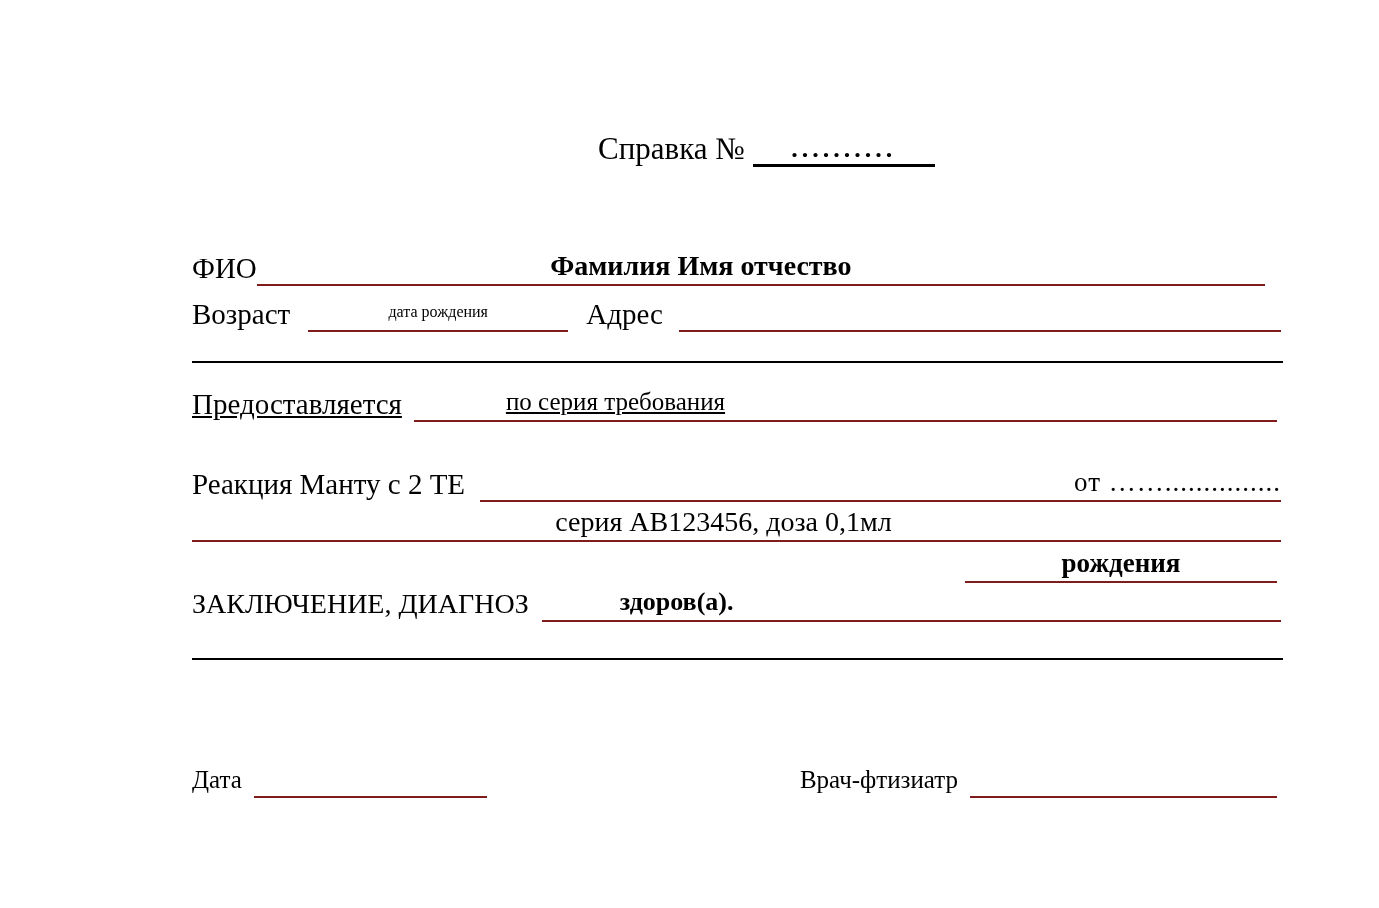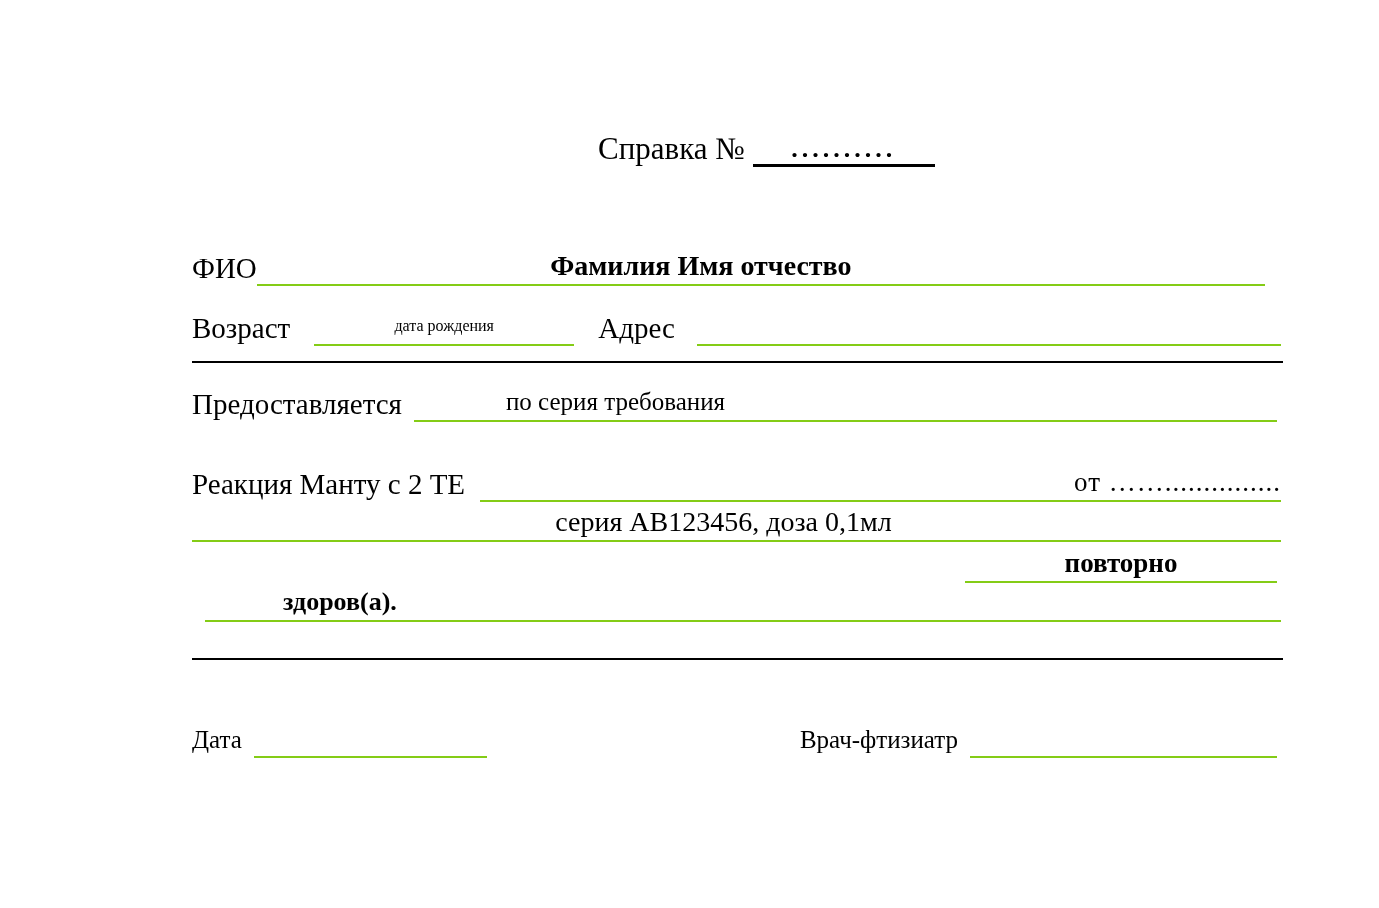--- a/index.html
+++ b/index.html
@@ -26,60 +26,60 @@
   }
   
   .form{position:absolute;left:192px;width:1089px;top:0;}
   .row{
     position:absolute;left:0;right:0;
     display:flex;align-items:flex-end;
     font-size:29px;line-height:36px;white-space:nowrap;
   }
   .label{flex:none;}
   .field{
-    border-bottom:2px solid #84cc16;
+    border-bottom:2px solid #7f1d1d;
     text-align:center;
     min-height:34px;
   }
   .fill{flex:1 1 auto;}
   .spacer{flex:1 1 auto;}
   .rule{
     position:absolute;left:0;right:0;height:0;
     border-bottom:2px solid #000;
   }
   .bold{font-weight:bold;}
 
   .row-fio{top:248px;}
   .row-fio .field{margin-right:16px;padding-right:120px;font-size:28px;}
 
-  .row-age{top:308px;gap:6px;}
+  .row-age{top:294px;}
   .age-field{width:260px;margin-left:18px;font-size:16px;}
   .addr-label{margin-left:18px;}
   .addr-field{margin-left:16px;}
 
   .rule-1{top:361px;right:-2px;}
 
-  .row-provided{top:384px;}
+  .row-provided{top:384px;text-decoration:underline;}
   .row-provided .field{margin-left:12px;margin-right:4px;text-align:left;padding-left:92px;font-size:25px;}
 
   .row-mantoux{top:464px;}
   .row-mantoux .field{margin-left:15px;text-align:right;padding-left:20px;font-size:27px;letter-spacing:1px;}
 
   .row-series{top:504px;}
   .row-series .field{font-size:28px;padding-right:26px;}
 
   .row-referral{top:545px;font-size:27px;}
   .referral-field{width:312px;margin-right:4px;font-size:27px;}
 
   .row-conclusion{top:584px;font-size:28px;}
   .row-conclusion .field{margin-left:13px;text-align:left;padding-left:78px;font-size:26px;}
 
   .rule-2{top:658px;right:-2px;}
 
-  .row-bottom{top:722px;font-size:25px;}
+  .row-bottom{top:762px;font-size:25px;}
   .date-field{width:233px;margin-left:12px;}
   .doctor-label{margin-left:0;}
   .doctor-field{width:307px;margin-left:12px;margin-right:4px;}
 </style>
 </head>
 <body>
 
 <div class="sheet">
 
   <div class="title-row">
@@ -112,24 +112,25 @@
       <span class="label">Реакция Манту с 2 ТЕ</span>
       <span class="field fill">от ……...............</span>
     </div>
 
     <div class="row row-series">
       <span class="field fill">серия АВ123456, доза 0,1мл</span>
     </div>
 
     <div class="row row-referral">
       <span class="spacer"></span>
-      <span class="field referral-field bold">повторно</span>
+      <span class="field referral-field bold">рождения</span>
     </div>
 
     <div class="row row-conclusion">
+      <span class="label">ЗАКЛЮЧЕНИЕ, ДИАГНОЗ</span>
       <span class="field fill bold">здоров(а).</span>
     </div>
 
     <div class="rule rule-2"></div>
 
     <div class="row row-bottom">
       <span class="label">Дата</span>
       <span class="field date-field"></span>
       <span class="spacer"></span>
       <span class="label doctor-label">Врач-фтизиатр</span>

